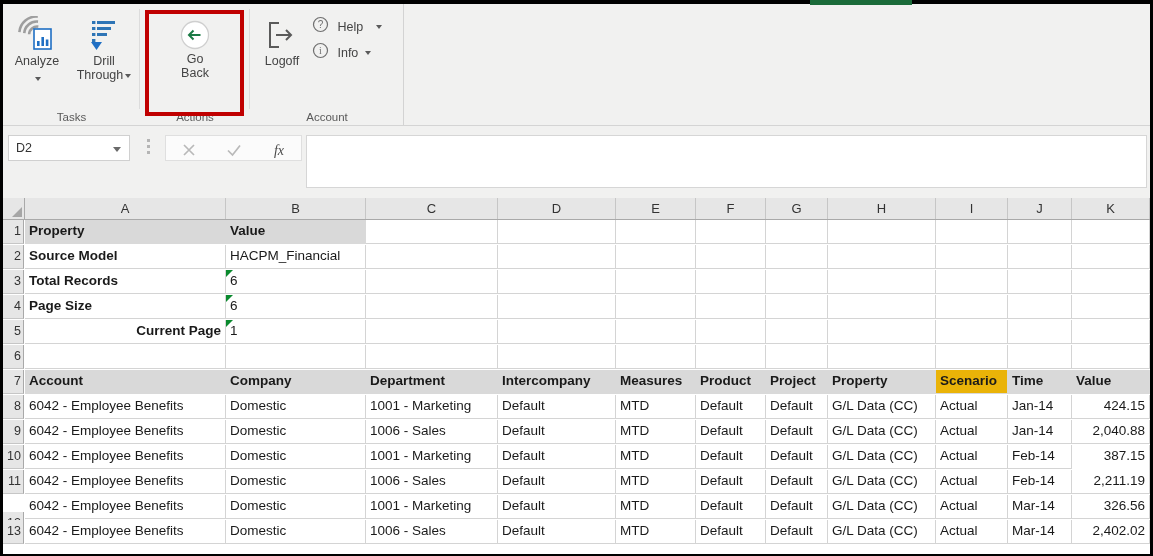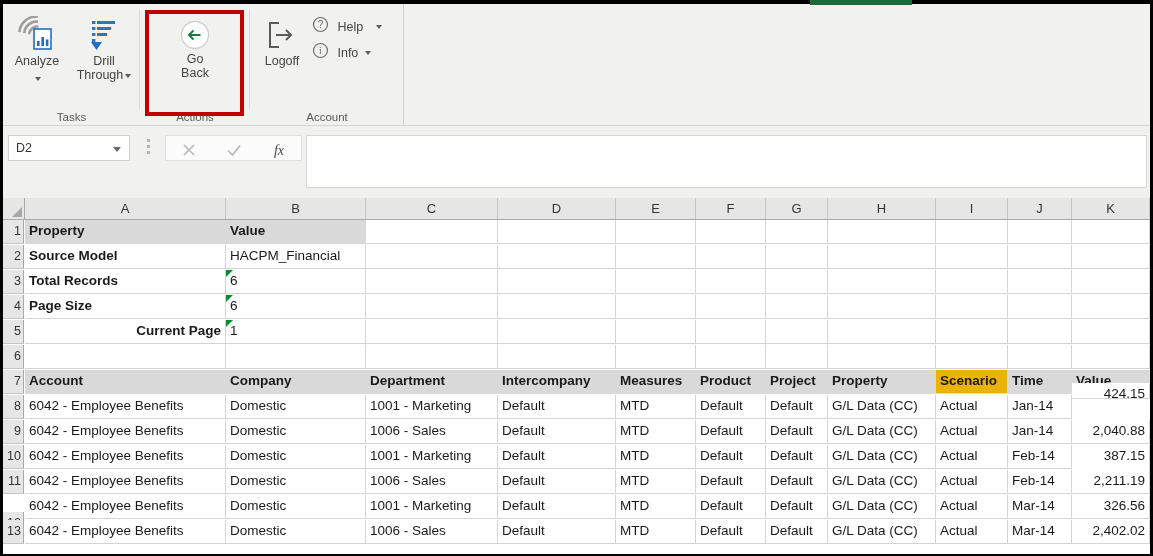--- a/index.html
+++ b/index.html
@@ -455,21 +455,21 @@
         <div class="cell " style="left: 22px; top: 197px; width: 201px; height: 24px; line-height: 22px;">6042 - Employee Benefits</div>
         <div class="cell " style="left: 223px; top: 197px; width: 140px; height: 24px; line-height: 22px;">Domestic</div>
         <div class="cell " style="left: 363px; top: 197px; width: 132px; height: 24px; line-height: 22px;">1001 - Marketing</div>
         <div class="cell " style="left: 495px; top: 197px; width: 118px; height: 24px; line-height: 22px;">Default</div>
         <div class="cell " style="left: 613px; top: 197px; width: 80px; height: 24px; line-height: 22px;">MTD</div>
         <div class="cell " style="left: 693px; top: 197px; width: 70px; height: 24px; line-height: 22px;">Default</div>
         <div class="cell " style="left: 763px; top: 197px; width: 62px; height: 24px; line-height: 22px;">Default</div>
         <div class="cell " style="left: 825px; top: 197px; width: 108px; height: 24px; line-height: 22px;">G/L Data (CC)</div>
         <div class="cell " style="left: 933px; top: 197px; width: 72px; height: 24px; line-height: 22px;">Actual</div>
         <div class="cell " style="left: 1005px; top: 197px; width: 64px; height: 24px; line-height: 22px;">Jan-14</div>
-        <div class="cell right" style="left: 1069px; top: 185px; width: 78px; height: 16px; line-height: 22px;">424.15</div>
+        <div class="cell right" style="left: 1069px; top: 197px; width: 78px; height: 24px; line-height: 22px;">424.15</div>
         <div class="rowhead" style="top: 222px; height: 24px; line-height: 23px;">9</div>
         <div class="cell " style="left: 22px; top: 222px; width: 201px; height: 24px; line-height: 22px;">6042 - Employee Benefits</div>
         <div class="cell " style="left: 223px; top: 222px; width: 140px; height: 24px; line-height: 22px;">Domestic</div>
         <div class="cell " style="left: 363px; top: 222px; width: 132px; height: 24px; line-height: 22px;">1006 - Sales</div>
         <div class="cell " style="left: 495px; top: 222px; width: 118px; height: 24px; line-height: 22px;">Default</div>
         <div class="cell " style="left: 613px; top: 222px; width: 80px; height: 24px; line-height: 22px;">MTD</div>
         <div class="cell " style="left: 693px; top: 222px; width: 70px; height: 24px; line-height: 22px;">Default</div>
         <div class="cell " style="left: 763px; top: 222px; width: 62px; height: 24px; line-height: 22px;">Default</div>
         <div class="cell " style="left: 825px; top: 222px; width: 108px; height: 24px; line-height: 22px;">G/L Data (CC)</div>
         <div class="cell " style="left: 933px; top: 222px; width: 72px; height: 24px; line-height: 22px;">Actual</div>

